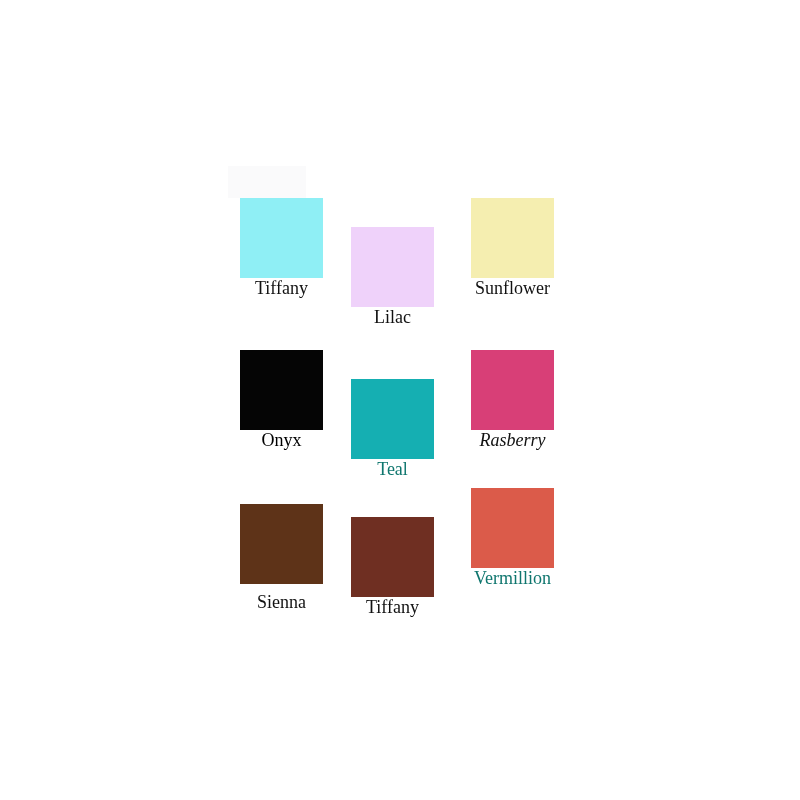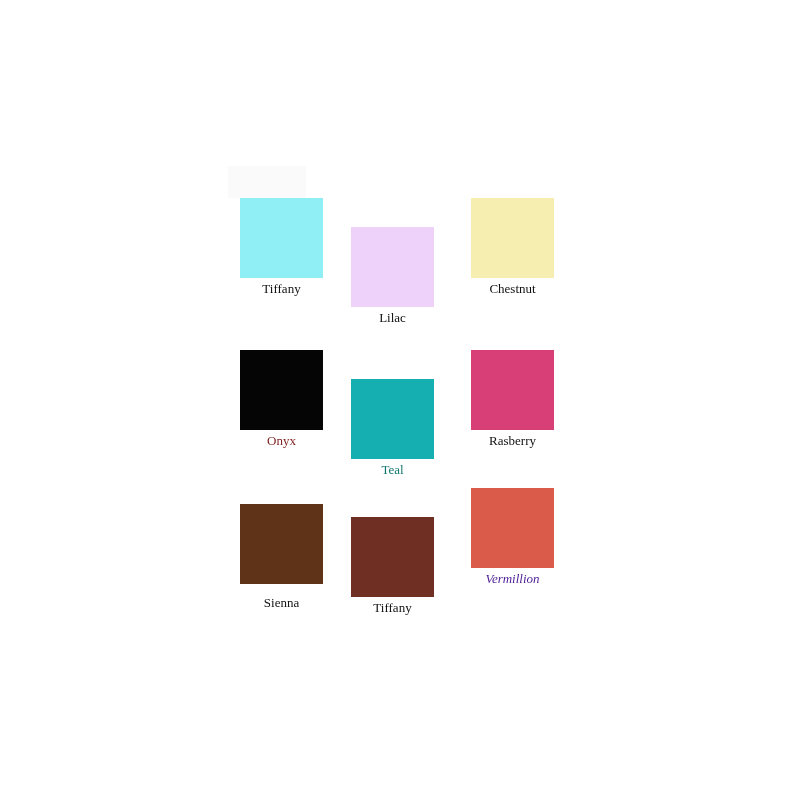--- a/index.html
+++ b/index.html
@@ -55,21 +55,21 @@
 
   .swatch-chip {
     width: 83px;
     height: 80px;
     display: block;
   }
 
   .swatch-label {
     display: block;
     font-family: "Liberation Serif", "DejaVu Serif", serif;
-    font-size: 13px;
+    font-size: 18px;
     line-height: 15px;
     color: #111111;
     white-space: nowrap;
     text-align: center;
     margin-top: 3px;
   }
 
   
   .row-1 { top: 0px; }
   .row-2 { top: 152px; }
@@ -97,48 +97,48 @@
       <div class="swatch-cell col-1">
         <span class="swatch-chip" style="background-color: rgb(143, 239, 245);"></span>
         <span class="swatch-label" style="color: rgb(17, 17, 17);">Tiffany</span>
       </div>
       <div class="swatch-cell col-2">
         <span class="swatch-chip" style="background-color: rgb(239, 210, 250);"></span>
         <span class="swatch-label" style="color: rgb(17, 17, 17);">Lilac</span>
       </div>
       <div class="swatch-cell col-3">
         <span class="swatch-chip" style="background-color: rgb(245, 238, 176);"></span>
-        <span class="swatch-label" style="color: rgb(17, 17, 17);">Chestnut</span>
+        <span class="swatch-label" style="color: rgb(17, 17, 17);">Sunflower</span>
       </div>
     </div>
 
     <div class="swatch-row row-2">
       <div class="swatch-cell col-1">
         <span class="swatch-chip" style="background-color: rgb(5, 5, 5);"></span>
-        <span class="swatch-label" style="color: #7f1d1d;">Onyx</span>
+        <span class="swatch-label" style="color: #000000;">Onyx</span>
       </div>
       <div class="swatch-cell col-2">
         <span class="swatch-chip" style="background-color: rgb(21, 175, 178);"></span>
         <span class="swatch-label" style="color: #0f766e;">Teal</span>
       </div>
       <div class="swatch-cell col-3">
         <span class="swatch-chip" style="background-color: rgb(216, 63, 119);"></span>
-        <span class="swatch-label" style="color: rgb(17, 17, 17);">Rasberry</span>
+        <span class="swatch-label" style="color: rgb(17, 17, 17); font-style: italic;">Rasberry</span>
       </div>
     </div>
 
     <div class="swatch-row row-3">
       <div class="swatch-cell col-1 nudge-down">
         <span class="swatch-chip" style="background-color: rgb(94, 51, 24);"></span>
         <span class="swatch-label" style="color: rgb(17, 17, 17);">Sienna</span>
       </div>
       <div class="swatch-cell col-2">
         <span class="swatch-chip" style="background-color: rgb(111, 47, 34);"></span>
         <span class="swatch-label" style="color: rgb(17, 17, 17);">Tiffany</span>
       </div>
       <div class="swatch-cell col-3">
         <span class="swatch-chip" style="background-color: rgb(219, 91, 74);"></span>
-        <span class="swatch-label" style="color: #4c1d95; font-style: italic;">Vermillion</span>
+        <span class="swatch-label" style="color: #0f766e;">Vermillion</span>
       </div>
     </div>
 
   </div>
 </div>
 
 </body></html>

